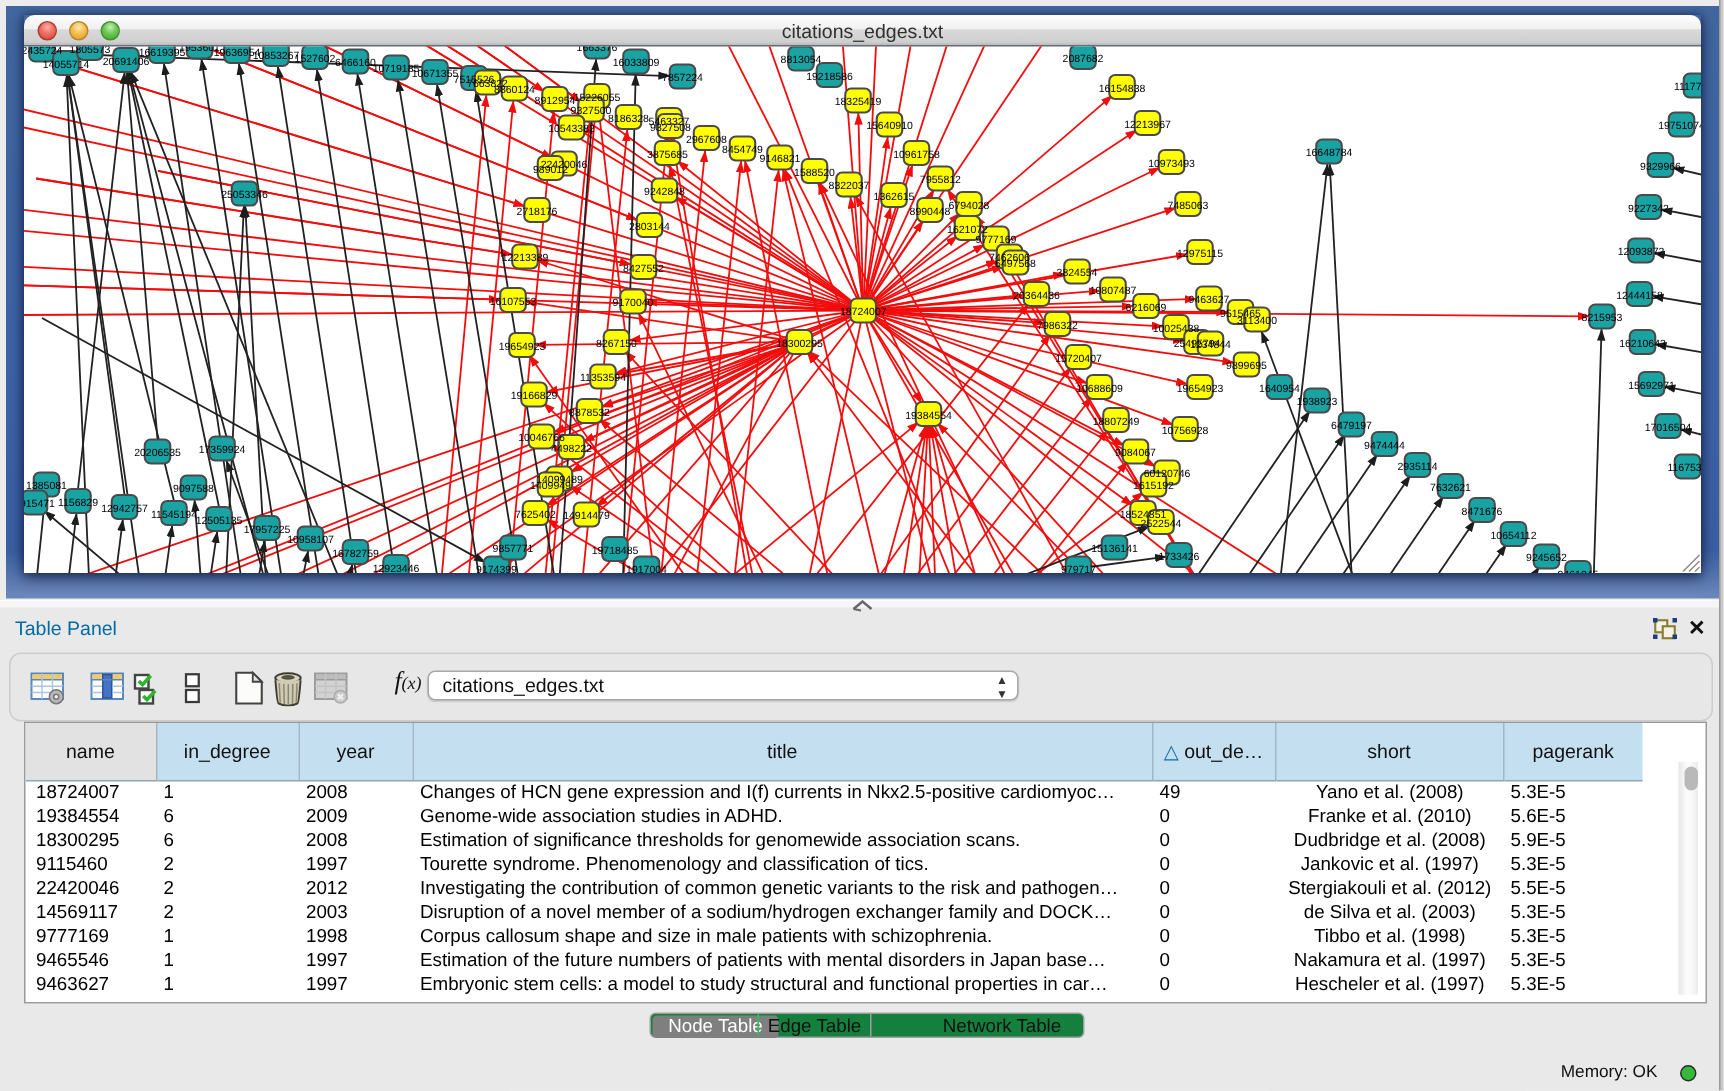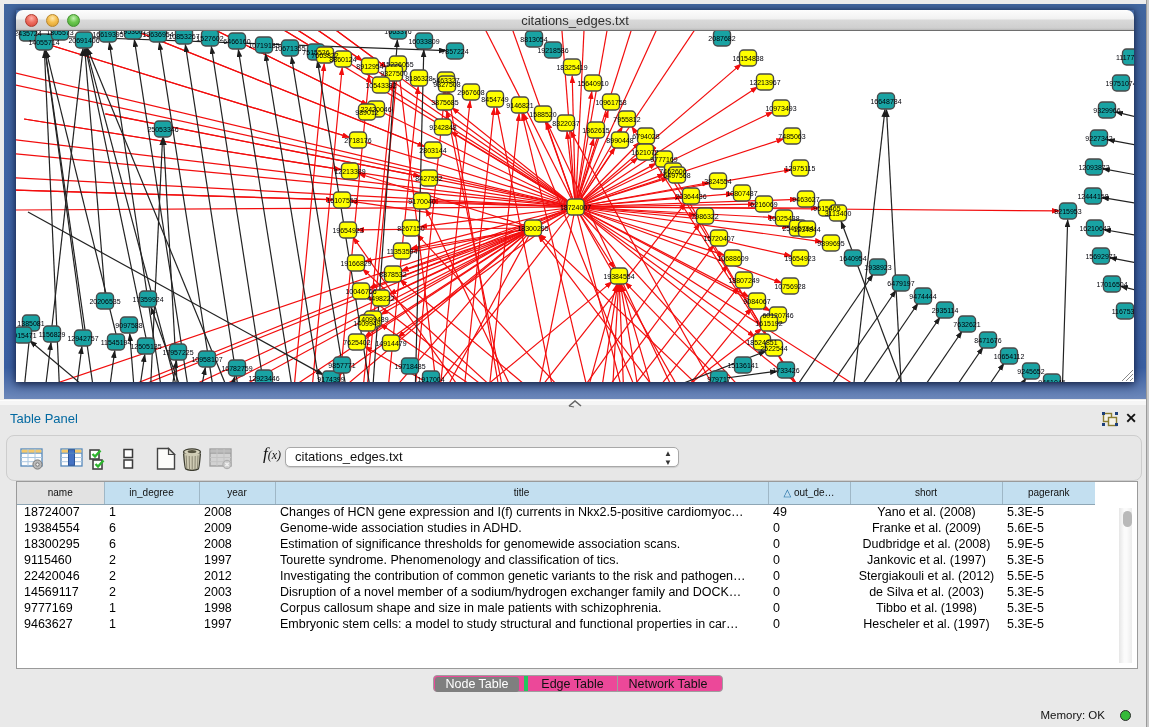--- a/index.html
+++ b/index.html
@@ -35,34 +35,34 @@
 .tbico { position:absolute; top:17px; }
 #combo { position:absolute; left:285px; top:17px; width:394px; height:20px; background:#fff;
   border:1px solid #a8a8a8; border-radius:5px; font-size:13px; color:#111; line-height:18px; padding-left:9px; box-shadow:0 1px 1px rgba(0,0,0,0.12);}
 #combo .arrows { position:absolute; right:6px; top:1px; font-size:8px; color:#333; line-height:9px; text-align:center;}
 #tablewrap { position:absolute; left:16px; top:81px; width:1122px; height:188px; background:#fff;
   border:1px solid #9a9a9a; border-top:1px solid #9a9a9a; overflow:hidden; }
 table.grid { border-collapse:collapse; table-layout:fixed; width:1075px; font-size:12.5px; color:#000; }
 table.grid col.c0{width:87px;} table.grid col.c1{width:95px;} table.grid col.c2{width:76px;}
 table.grid col.c3{width:493px;} table.grid col.c4{width:82px;} table.grid col.c5{width:152px;}
 table.grid col.c6{width:93px;}
-table.grid th { height:22px; font-weight:normal; font-size:10px; color:#111;
+table.grid th { height:38px; font-weight:normal; font-size:13px; color:#111;
   background:#c3dff0; border-left:1px solid #9fb7c6; border-bottom:1px solid #8ea6b5; text-align:center; padding:0;}
 table.grid th.first { background:#e2e2e2; border-left:none; }
 table.grid td { height:16px; padding:0 4px 0 5px; white-space:nowrap; overflow:hidden; }
 table.grid td:first-child { padding-left:7px; }
 table.grid td.ctr { text-align:center; }
 #vscroll { position:absolute; left:1102px; top:26px; width:13px; height:155px;
   background:linear-gradient(90deg,#e6e6e6,#fbfbfb 40%,#fbfbfb 60%,#ececec); }
 #vthumb { position:absolute; left:1106px; top:29px; width:9px; height:16px; background:#b9b9b9; border-radius:4.5px; }
 #tabs { position:absolute; left:433px; top:275px; width:290px; height:17px;
-  background:#ec4899; border:1px solid #9e9e9e; border-radius:4px; box-sizing:border-box; }
+  background:#15803d; border:1px solid #9e9e9e; border-radius:4px; box-sizing:border-box; }
 .seg { position:absolute; top:0; height:15px; font-size:12.5px; line-height:15px; text-align:center; color:#111; }
 #seg1 { left:1px; top:1px; width:84px; background:#7f7f7f; color:#fff; border-radius:3px; }
-#seg2 { left:90px; width:94px; border-left:4px solid #22c55e; border-right:1px solid #9e9e9e; line-height:16px;}
+#seg2 { left:71px; width:76px; border-left:1px solid #22c55e; border-right:1px solid #9e9e9e; line-height:16px;}
 #seg3 { left:180px; width:108px; line-height:16px;}
 #memory { position:absolute; right:44px; top:309px; font-size:11.5px; color:#111; }
 #memdot { position:absolute; right:18px; top:310px; width:11px; height:11px; border-radius:50%;
   background:#35b93a; border:1px solid #2b2b2b; }
 #rightstrip { position:absolute; right:0; top:0; width:3px; height:727px; background:#c9c9c9; border-left:1px solid #9a9a9a;}
 </style>
 </head>
 <body>
 <div id="netarea">
   <div id="bluedesk"></div>
@@ -683,21 +683,21 @@
             <td>49</td>
             <td class="ctr">Yano et al. (2008)</td>
             <td>5.3E-5</td>
           </tr>
 <tr>
             <td>19384554</td>
             <td>6</td>
             <td>2009</td>
             <td>Genome-wide association studies in ADHD.</td>
             <td>0</td>
-            <td class="ctr">Franke et al. (2009)</td>
+            <td class="ctr">Franke et al. (2010)</td>
             <td>5.6E-5</td>
           </tr>
 <tr>
             <td>18300295</td>
             <td>6</td>
             <td>2008</td>
             <td>Estimation of significance thresholds for genomewide association scans.</td>
             <td>0</td>
             <td class="ctr">Dudbridge et al. (2008)</td>
             <td>5.9E-5</td>
@@ -729,20 +729,29 @@
             <td class="ctr">de Silva et al. (2003)</td>
             <td>5.3E-5</td>
           </tr>
 <tr>
             <td>9777169</td>
             <td>1</td>
             <td>1998</td>
             <td>Corpus callosum shape and size in male patients with schizophrenia.</td>
             <td>0</td>
             <td class="ctr">Tibbo et al. (1998)</td>
+            <td>5.3E-5</td>
+          </tr>
+<tr>
+            <td>9465546</td>
+            <td>1</td>
+            <td>1997</td>
+            <td>Estimation of the future numbers of patients with mental disorders in Japan base…</td>
+            <td>0</td>
+            <td class="ctr">Nakamura et al. (1997)</td>
             <td>5.3E-5</td>
           </tr>
 <tr>
             <td>9463627</td>
             <td>1</td>
             <td>1997</td>
             <td>Embryonic stem cells: a model to study structural and functional properties in car…</td>
             <td>0</td>
             <td class="ctr">Hescheler et al. (1997)</td>
             <td>5.3E-5</td>

